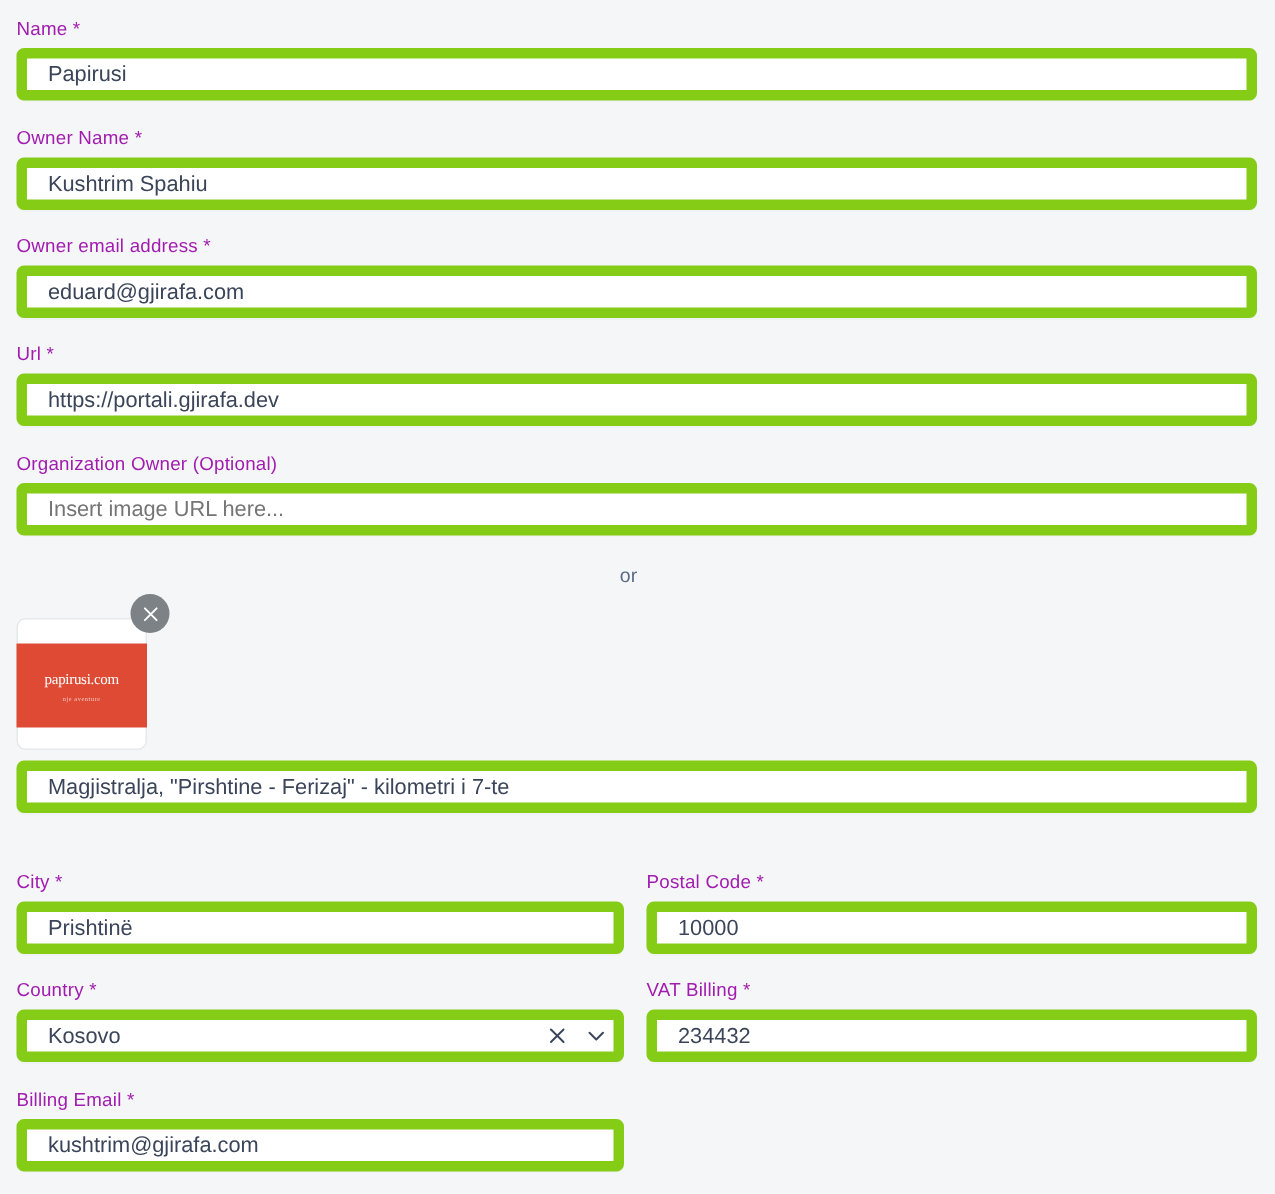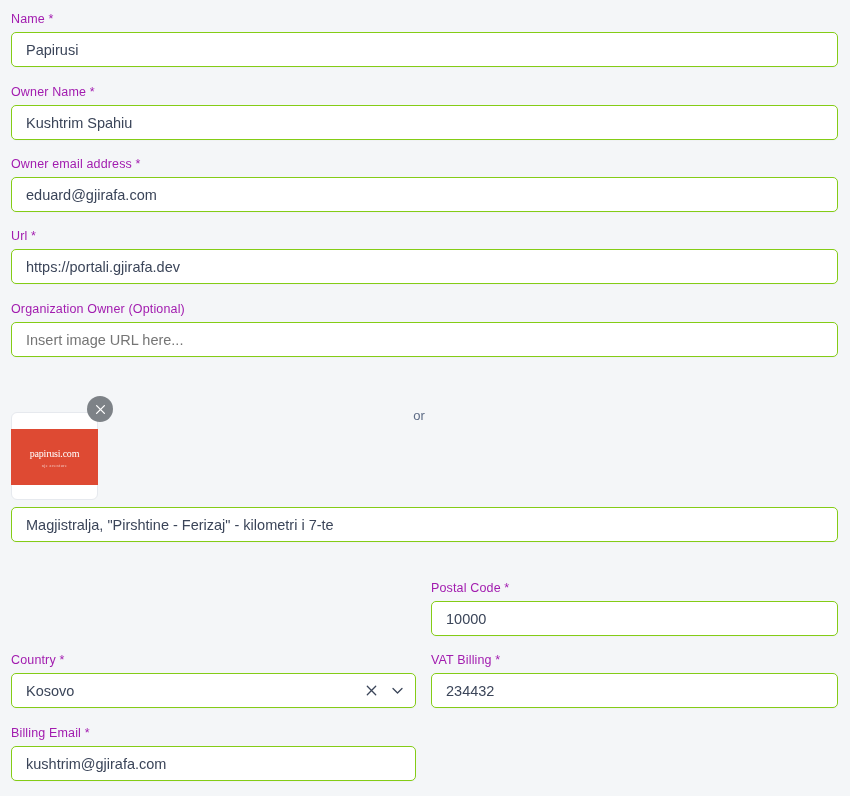--- a/index.html
+++ b/index.html
@@ -26,21 +26,21 @@
     line-height: 16px;
     letter-spacing: 0.15px;
     margin-bottom: 5px;
     white-space: nowrap;
   }
   .input {
     display: block;
     width: 100%;
     height: 35px;
     background: #ffffff;
-    border: 1px solid #84cc16;
+    border: 7px solid #84cc16;
     border-radius: 5px;
     font-family: "Liberation Sans", sans-serif;
     font-size: 14.5px;
     color: #3b4559;
     padding: 0 14px;
     line-height: 33px;
     outline: none;
     box-shadow: 0 1px 1px rgba(16,24,40,0.02);
   }
   .input.placeholder-style { color: #7f1d1d; }
@@ -56,21 +56,20 @@
   }
   .sicon { width: 16px; height: 16px; display: block; cursor: pointer; }
   .sicon svg { display: block; }
 
   .or-text {
     position: absolute;
     left: 0; right: 12px;
     text-align: center;
     font-size: 13px;
     color: #5d6b85;
-    margin-top: 32px;
   }
 
   .logo-box {
     position: absolute;
     background: #ffffff;
     border: 1px solid #e6e9ee;
     border-radius: 6px;
     overflow: visible;
   }
   .logo-img {
@@ -165,20 +164,26 @@
       </span>
     </button>
   </div>
 
   <div class="field" style="left:11px; top:507px; width:827px;">
     <div class="input-wrap">
       <input class="input" value="Magjistralja, &quot;Pirshtine - Ferizaj&quot; - kilometri i 7-te" style="">
     </div>
   </div>
 
+  <div class="field" style="left:11px; top:580px; width:405px;">
+    <div class="label">City *</div>
+    <div class="input-wrap">
+      <input class="input" value="Prishtinë" style="">
+    </div>
+  </div>
 
   <div class="field" style="left:431px; top:580px; width:407px;">
     <div class="label">Postal Code *</div>
     <div class="input-wrap">
       <input class="input" value="10000" style="">
     </div>
   </div>
 
   <div class="field" style="left:11px; top:652px; width:405px;">
     <div class="label">Country *</div>

